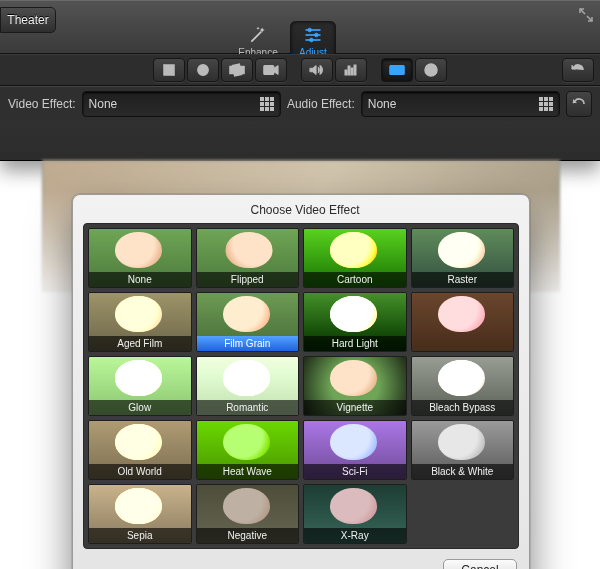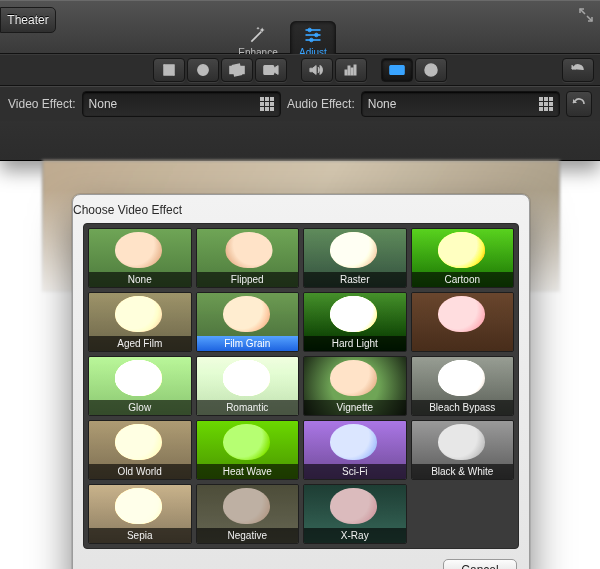--- a/index.html
+++ b/index.html
@@ -27,21 +27,21 @@
 .wellbox{flex:1;display:flex;align-items:center;height:24px;background:linear-gradient(#1e1e1e,#2a2a2a);border:1px solid #111;border-radius:4px;padding:0 6px;box-shadow:inset 0 1px 2px #000}
 .wellbox .val{flex:1;color:#d4d4d4;font-size:12px}
 .gridic{width:14px;height:14px;display:grid;grid-template-columns:repeat(3,4px);grid-template-rows:repeat(3,4px);gap:1px}
 .gridic i{background:#bdbdbd}
 #reset{width:24px;height:24px;border:1px solid #161616;border-radius:4px;background:linear-gradient(#454545,#2e2e2e);display:flex;align-items:center;justify-content:center}
 
 #preview{position:absolute;left:42px;top:160px;width:516px;height:130px;background:linear-gradient(120deg,#b5a288,#c7bba5,#9b8f7a);border:1px solid #888;filter:blur(1.5px) brightness(1.05)}
 #fade{position:absolute;left:0;top:190px;width:600px;height:160px;background:linear-gradient(rgba(255,255,255,0),#fff 75%)}
 
 #dialog{position:absolute;left:72px;top:194px;width:456px;background:linear-gradient(#f2f2f2,#e4e4e4);border:1px solid #9b9b9b;border-radius:8px;box-shadow:0 20px 40px rgba(0,0,0,.5),0 0 0 1px rgba(0,0,0,.1)}
-#dtitle{font-size:12px;color:#2b2b2b;padding:8px 0 6px 0;font-weight:500}
+#dtitle{text-align:center;font-size:12px;color:#2b2b2b;padding:8px 0 6px 8px;font-weight:500}
 #grid{margin:0 10px;background:#3b3b3b;border:1px solid #2a2a2a;border-radius:4px;padding:4px;display:grid;grid-template-columns:repeat(4,1fr);gap:4px}
 .cell{position:relative;height:58px;border:1px solid #1e1e1e;border-radius:2px;overflow:hidden;cursor:pointer}
 .thumb{position:absolute;inset:0}
 .face{position:absolute;left:26%;top:6%;width:46%;height:62%;border-radius:50% 50% 48% 48%;background:radial-gradient(circle at 40% 35%,#ffe3c8 0 55%,#e9b68f 80%)}
 .cap{position:absolute;left:0;right:0;bottom:0;height:15px;line-height:15px;background:rgba(0,0,0,.62);color:#f1f1f1;font-size:10px;text-align:center}
 .cell.sel{box-shadow:inset 0 0 0 3px #2a7df5}
 .cell.sel .cap{background:linear-gradient(#55a2ff,#1d63e0);color:#fff}
 #dbtns{display:flex;justify-content:flex-end;padding:10px 12px}
 #cancel{min-width:74px;height:22px;border:1px solid #9a9a9a;border-radius:5px;background:linear-gradient(#fcfcfc,#dcdcdc);color:#222;font-size:12px}
 </style>
@@ -192,30 +192,30 @@
           </div>
           <div class="cap">None</div>
         </div>
         <div class="cell">
           <div class="thumb" style="background: linear-gradient(rgb(111, 165, 86), rgb(77, 122, 60)); transform: scaleX(-1);">
             <div class="face"></div>
           </div>
           <div class="cap">Flipped</div>
         </div>
         <div class="cell">
+          <div class="thumb" style="background: linear-gradient(rgb(122, 176, 96), rgb(71, 111, 61)); filter: saturate(1.6) contrast(1.4);">
+            <div class="face" style="filter: saturate(1.6) contrast(1.4);"></div>
+          </div>
+          <div class="cap">Cartoon</div>
+        </div>
+        <div class="cell">
           <div class="thumb" style="background: linear-gradient(rgb(94, 140, 90), rgb(59, 90, 72)); filter: contrast(1.2) saturate(0.8);">
             <div class="face" style="filter: contrast(1.2) saturate(0.8);"></div>
           </div>
           <div class="cap">Raster</div>
-        </div>
-        <div class="cell">
-          <div class="thumb" style="background: linear-gradient(rgb(122, 176, 96), rgb(71, 111, 61)); filter: saturate(1.6) contrast(1.4);">
-            <div class="face" style="filter: saturate(1.6) contrast(1.4);"></div>
-          </div>
-          <div class="cap">Cartoon</div>
         </div>
         <div class="cell">
           <div class="thumb" style="background: linear-gradient(rgb(138, 138, 88), rgb(94, 94, 62)); filter: sepia(0.5);">
             <div class="face" style="filter: sepia(0.5);"></div>
           </div>
           <div class="cap">Aged Film</div>
         </div>
         <div class="cell sel">
           <div class="thumb" style="background: linear-gradient(rgb(109, 154, 84), rgb(73, 108, 61)); filter: contrast(1.05);">
             <div class="face" style="filter: contrast(1.05);"></div>

